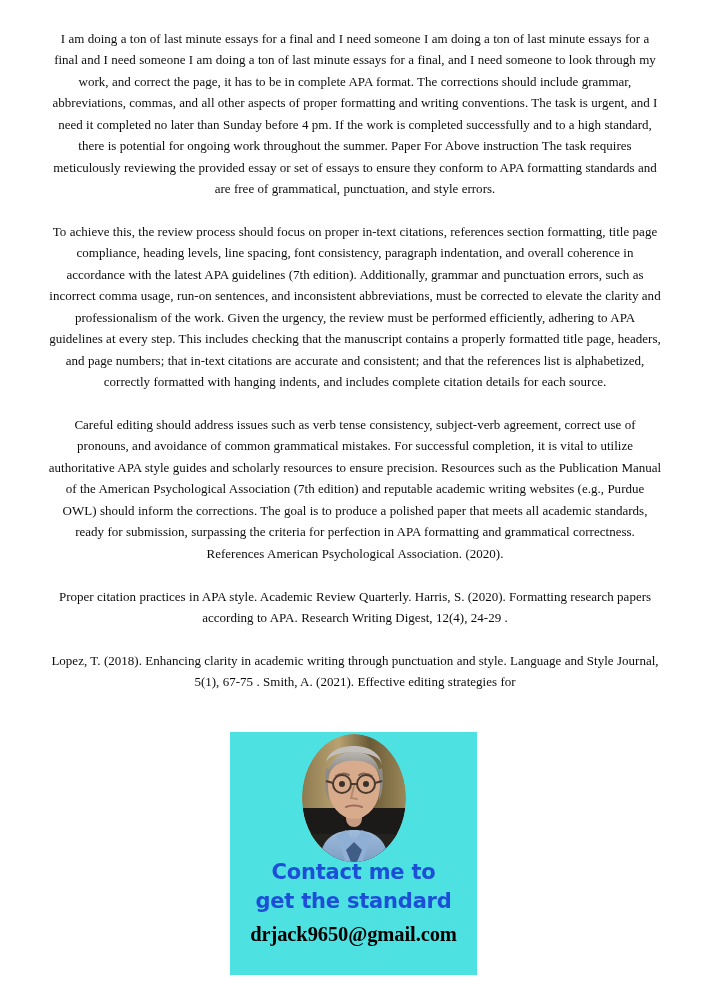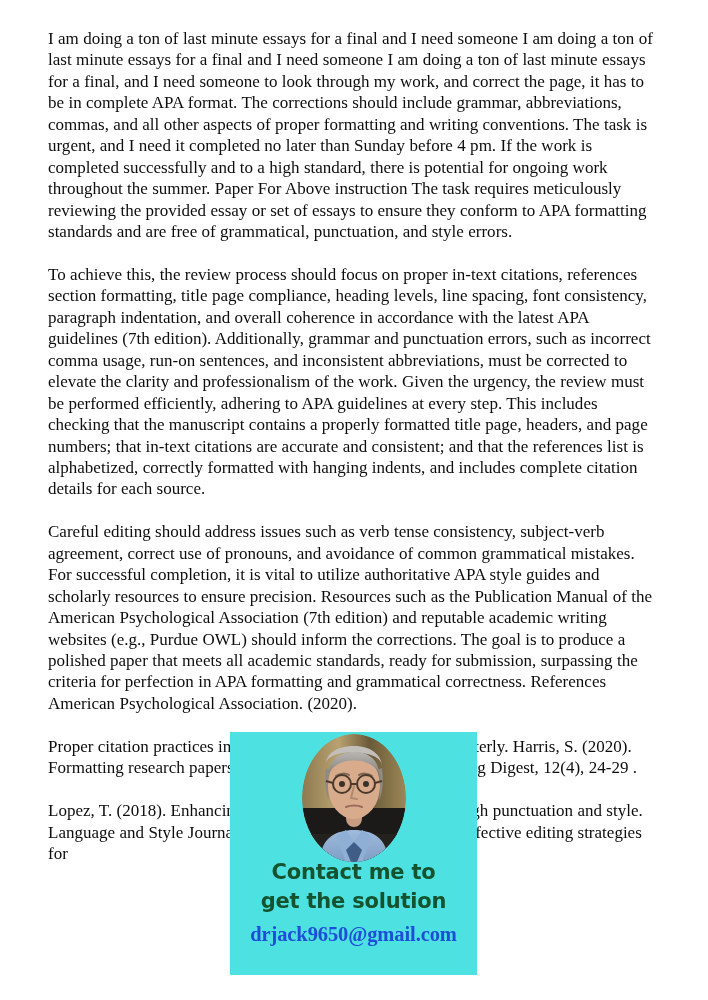--- a/index.html
+++ b/index.html
@@ -25,24 +25,24 @@
   }
 
   #doc-body {
     position: absolute;
     left: 48px;
     top: 28px;
     width: 614px;
   }
 
   .para {
-    font-size: 17px;
+    font-size: 13px;
     line-height: 21.45px;
     color: #0d0d0d;
-    text-align: left;
+    text-align: center;
     margin: 0 0 21.4px 0;
     letter-spacing: 0.01px;
     word-spacing: 0.1px;
   }
   .para:last-child { margin-bottom: 0; }
 
   
   #promo-overlay {
     position: absolute;
     left: 230px;
@@ -71,29 +71,29 @@
     left: 0;
     right: 0;
     top: 126px;
     text-align: center;
   }
   .promo-line {
     font-family: "DejaVu Sans", sans-serif;
     font-weight: 700;
     font-size: 21px;
     line-height: 29px;
-    color: #14532d;
+    color: #1d4ed8;
     letter-spacing: -0.2px;
   }
   .promo-email {
     font-family: "Liberation Serif", "DejaVu Serif", serif;
     font-weight: 700;
     font-size: 20.5px;
     line-height: 30px;
-    color: #1d4ed8;
+    color: #000000;
     margin-top: 3px;
     letter-spacing: -0.1px;
   }
 </style>
 </head>
 <body>
 
 <div id="page">
 
   <div id="doc-body">
@@ -151,19 +151,19 @@
           <ellipse cx="40" cy="50" rx="3" ry="3" fill="#3a3129"></ellipse>
           <ellipse cx="64" cy="50" rx="3" ry="3" fill="#3a3129"></ellipse>
           <path d="M52 52 L49 64 L55 65" stroke="#b38a6e" stroke-width="2" fill="none" stroke-linecap="round"></path>
           <path d="M44 73 C48 71 56 71 60 73" stroke="#9c6b5c" stroke-width="2" fill="none" stroke-linecap="round"></path>
         </g>
       </svg>
     </div>
 
     <div id="promo-text">
       <div class="promo-line">Contact me to</div>
-      <div class="promo-line">get the solution</div>
+      <div class="promo-line">get the standard</div>
       <div class="promo-email">drjack9650@gmail.com</div>
     </div>
 
   </div>
 
 </div>
 
 </body></html>

